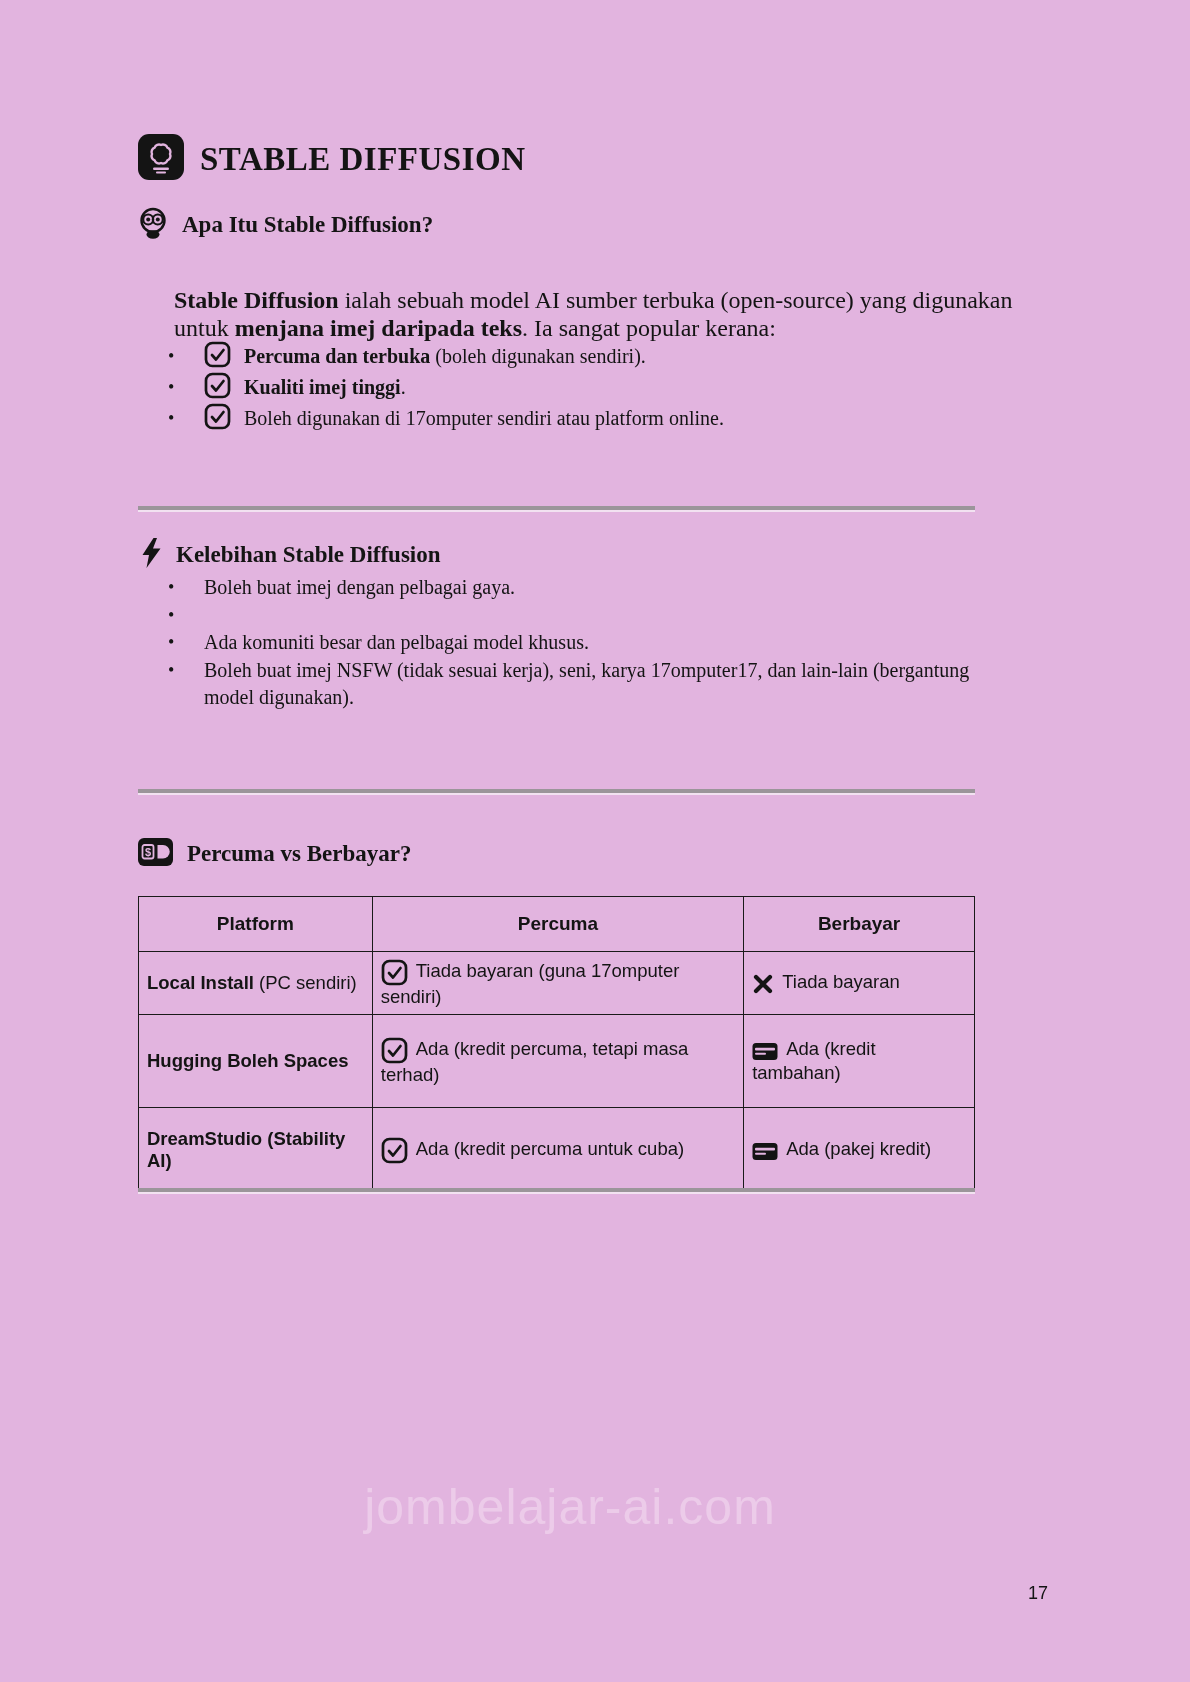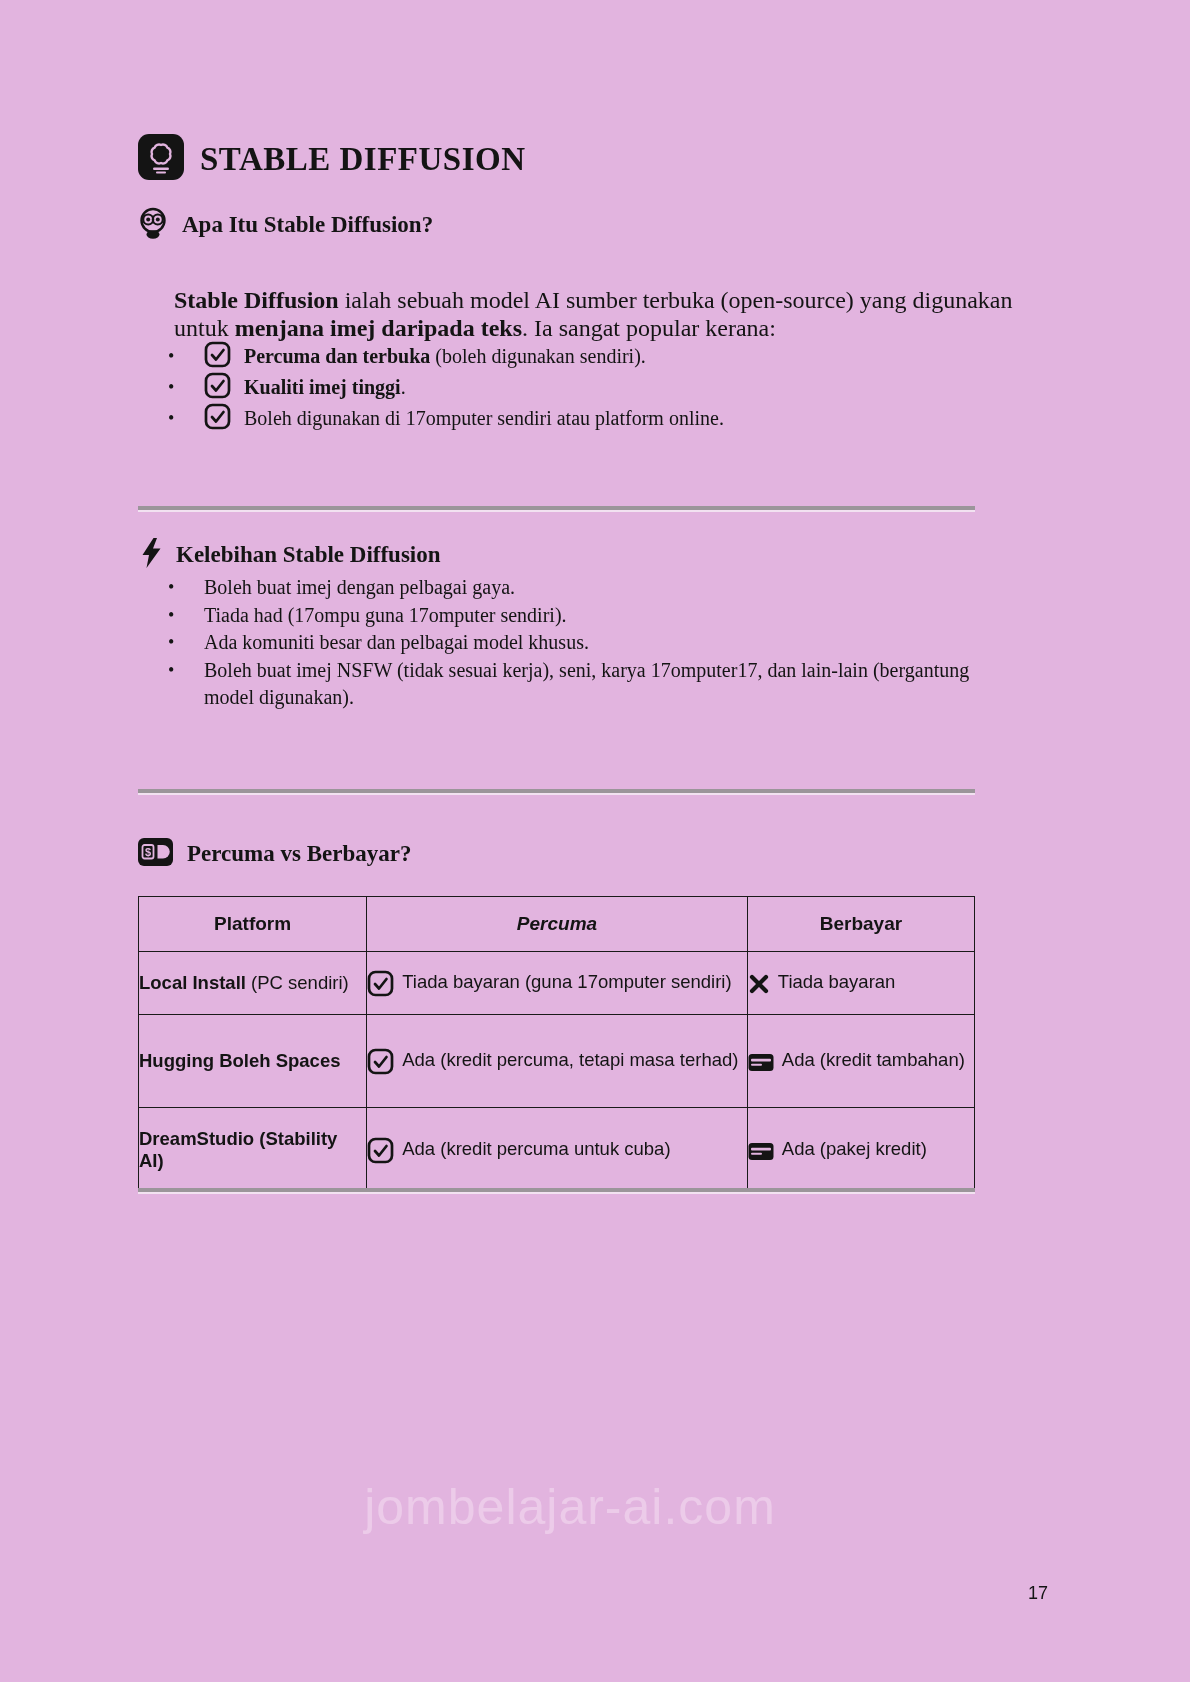--- a/index.html
+++ b/index.html
@@ -32,24 +32,24 @@
 
   
   .divider{position:absolute;left:138px;width:837px;height:4px;background:#9b959a;border-bottom:2px solid #f2e2f1;}
   .div1{top:506px;}
   .div2{top:789px;}
   .div3{top:1188px;}
 
   
   .pricing-table{position:absolute;left:138px;top:896px;width:837px;border-collapse:collapse;
     font-family:"Liberation Sans",sans-serif;font-size:18.5px;color:#141414;}
-  .pricing-table th,.pricing-table td{border:1.6px solid #1a1a1a;padding:4px 0;vertical-align:middle;}
+  .pricing-table th,.pricing-table td{border:1.6px solid #1a1a1a;padding:4px 8px;vertical-align:middle;}
   .pricing-table th{font-size:19px;font-weight:bold;text-align:center;height:46px;}
   .col-platform{width:225px;}
-  .col-percuma{width:376px;font-style:italic;}
+  .col-percuma{width:376px;}
   .col-berbayar{width:224px;}
   .row1 td{height:54px;}
   .row2 td{height:84px;}
   .row3 td{height:76px;}
   .cell-icon{vertical-align:middle;margin-right:8px;}
   .pricing-table .pb{font-weight:bold;}
 
   
   .watermark{position:absolute;left:0;top:1478px;width:1140px;text-align:center;
     font-family:"Liberation Sans",sans-serif;font-size:50px;color:#eccbe9;letter-spacing:1px;}
@@ -126,21 +126,20 @@
     <h2>Kelebihan Stable Diffusion</h2>
   </div>
 
   <div class="adv-list">
     <div class="adv-item">
         <span class="dot">•</span>
         <span>Boleh buat imej dengan pelbagai gaya.</span>
       </div>
     <div class="adv-item">
         <span class="dot">•</span>
-        <span>Tiada had (17ompu guna 17omputer sendiri).</span>
       </div>
     <div class="adv-item">
         <span class="dot">•</span>
         <span>Ada komuniti besar dan pelbagai model khusus.</span>
       </div>
     <div class="adv-item">
         <span class="dot">•</span>
         <span>Boleh buat imej NSFW (tidak sesuai kerja), seni, karya 17omputer17, dan lain-lain (bergantung model digunakan).</span>
       </div>
   </div>

